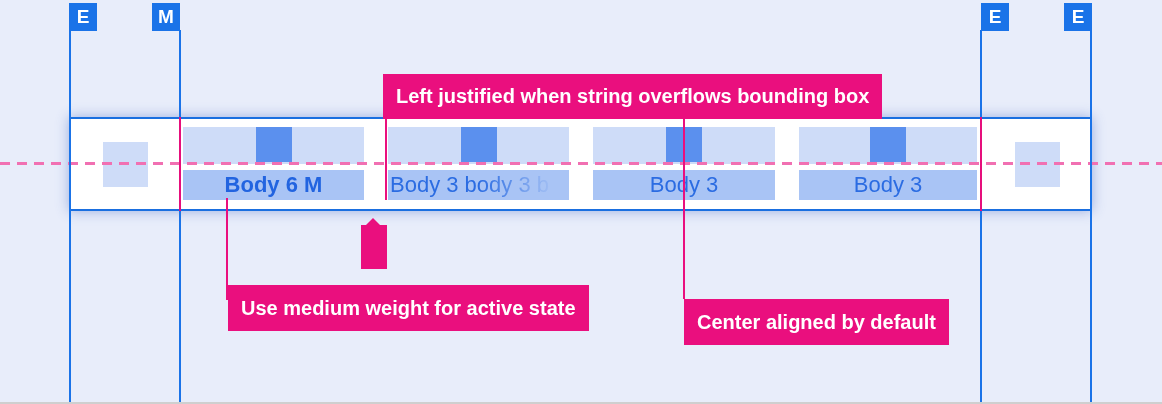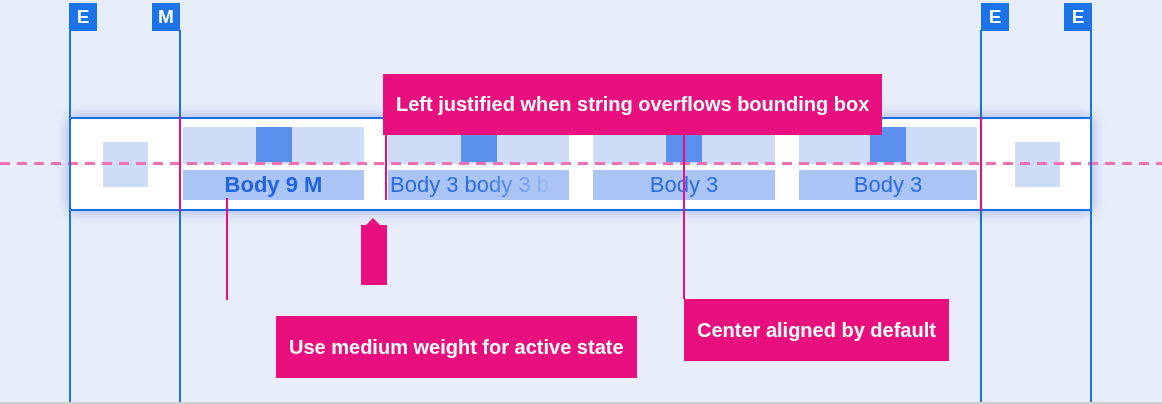--- a/index.html
+++ b/index.html
@@ -52,46 +52,46 @@
   
   .mline{position:absolute;top:117px;height:94px;width:2px;background:#e60e7c;}
   .ml-1{left:179px;} .ml-2{left:980px;}
   
   .aline{position:absolute;width:2px;background:#ea0f7e;}
   .al-left-justified{left:385px;top:103px;height:97px;}
   .al-medium-weight{left:226px;top:198px;height:102px;}
   .al-center-aligned{left:683px;top:119px;height:180px;}
   
   .alabel{
-    position:absolute;height:30px;line-height:30px;padding:16px 13px;
+    position:absolute;height:30px;line-height:30px;padding:8px 13px;
     background:#ea0f7e;color:#fff;font-size:20px;font-weight:bold;white-space:nowrap;
   }
   .lb-left-justified{left:383px;top:74px;height:29px;line-height:29px;}
   .lb-gradient{left:361px;top:225px;height:28px;line-height:28px;}
-  .lb-medium{left:228px;top:316px;margin-left:48px;}
+  .lb-medium{left:228px;top:285px;}
   .lb-center{left:684px;top:299px;}
   .tri{
     position:absolute;top:-7px;right:6px;width:0;height:0;
     border-left:8px solid transparent;border-right:8px solid transparent;
     border-bottom:8px solid #ea0f7e;
   }
 </style>
 </head>
 <body>
 
 <div class="stage">
 
   <div class="band"></div>
   <div class="sq sq-left"></div>
   <div class="sq sq-right"></div>
 
   <div class="tab tab-1">
     <div class="tab-top"></div>
     <div class="indicator"></div>
-    <div class="tab-bottom active">Body 9 M</div>
+    <div class="tab-bottom active">Body 6 M</div>
   </div>
 
   <div class="tab tab-2">
     <div class="tab-top"></div>
     <div class="indicator"></div>
     <div class="tab-bottom left">Body 3 body 3 b</div>
     <div class="fade"></div>
   </div>
 
   <div class="tab tab-3">

